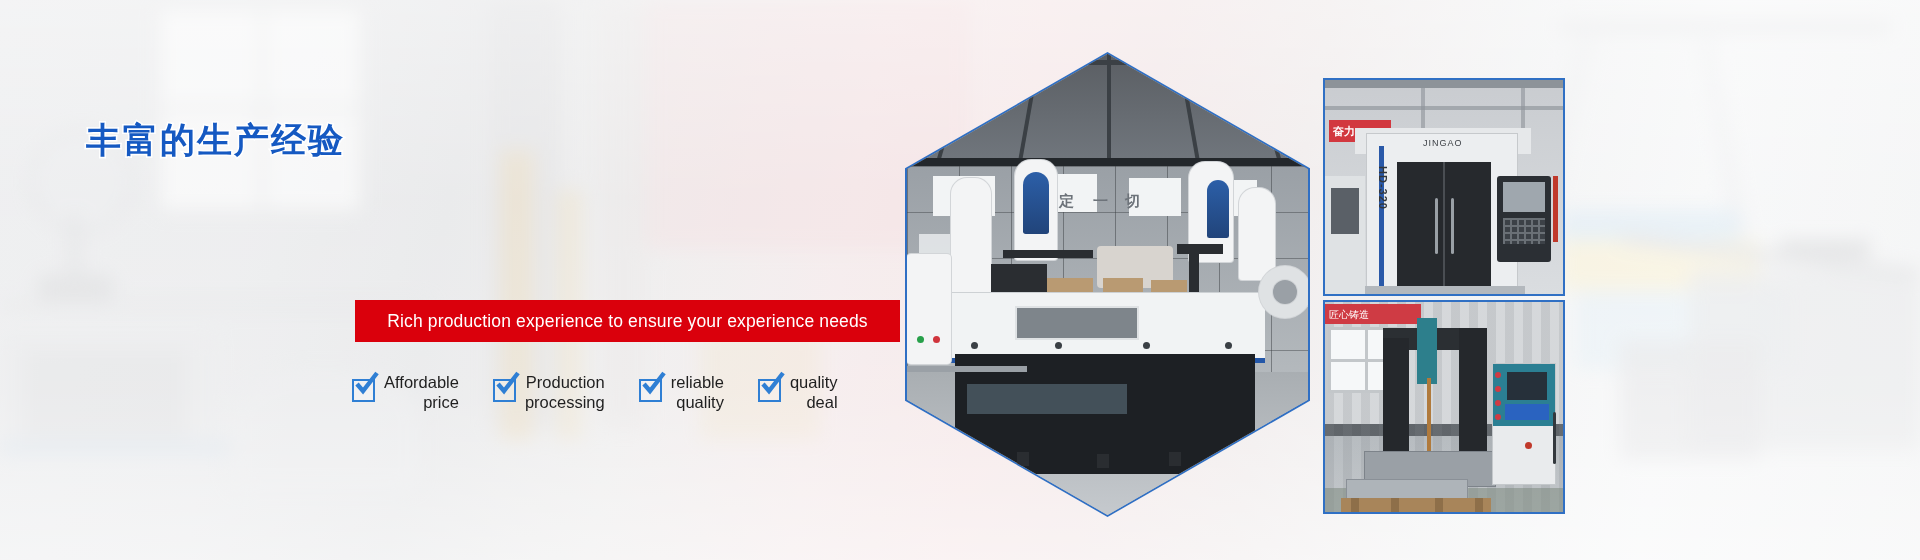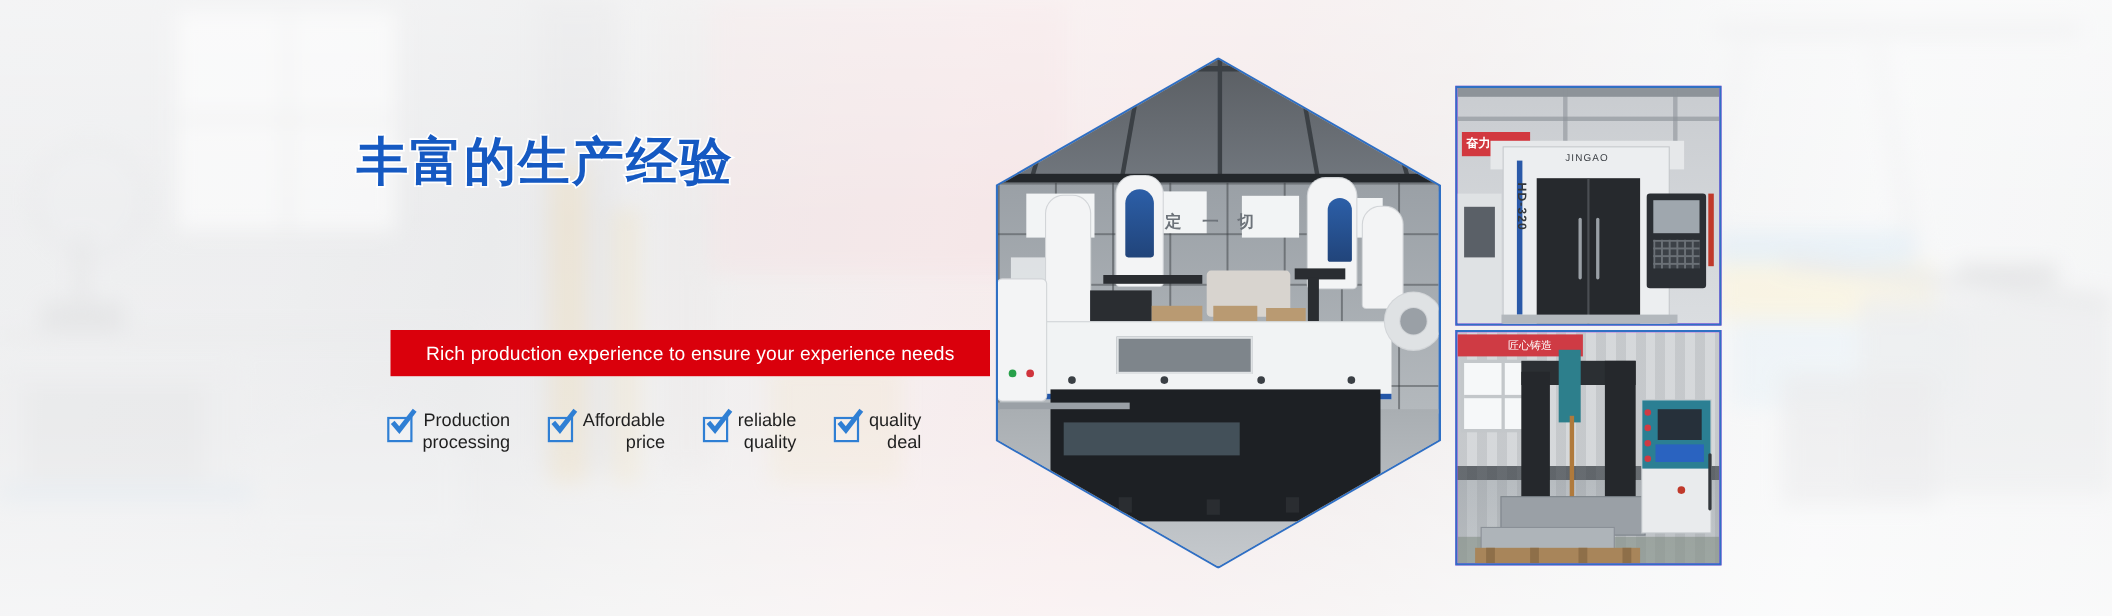--- a/index.html
+++ b/index.html
@@ -100,24 +100,24 @@
       rgba(255,255,255,.62) 100%);
   }
 
   
   .copy {
     position: absolute;
     left: 0; top: 118px;
     width: 905px;
   }
   .headline {
-    text-align: center;
+    text-align: left;
     font-family: "DejaVu Sans", "Liberation Sans", sans-serif;
     font-weight: bold;
-    font-size: 47px;
+    font-size: 35px;
     line-height: 1.26;
     letter-spacing: 2px;
     color: #1559c2;
     -webkit-text-stroke: 3px #ffffff;
     paint-order: stroke fill;
     text-shadow:
       0 0 2px rgba(255,255,255,.9),
       1px 1px 0 rgba(255,255,255,.8);
     margin: 0;
     padding: 0 0 0 30px;
@@ -246,21 +246,21 @@
   .t1-redstrip { position:absolute; left:228px; top:96px; width:5px; height:66px; background:#c0392b; }
   .t1-side { position:absolute; left:0; top:96px; width:40px; height:118px; background:#dfe2e4; }
   .t1-sideblk { position:absolute; left:6px; top:108px; width:28px; height:46px; background:#5a6067; }
   .t1-base { position:absolute; left:40px; top:206px; width:160px; height:10px; background:#b3b8bd; }
 
   
   .t2-wall { position:absolute; inset:0;
              background:linear-gradient(180deg,#dfe1e3 0%,#dfe1e3 58%,#4d5257 58%,#4d5257 64%,#b9bec2 64%,#c8cccf 100%);
              background-image:repeating-linear-gradient(to right, rgba(150,155,160,.35) 0 9px, rgba(175,180,185,.2) 9px 18px),
                               linear-gradient(180deg,#dfe1e3 0%,#dfe1e3 58%,#4d5257 58%,#4d5257 64%,#b9bec2 64%,#c8cccf 100%); }
-  .t2-banner { position:absolute; left:0; top:2px; width:72px; height:20px; background:#cf3b44;padding-left:42px; }
+  .t2-banner { position:absolute; left:0; top:2px; width:96px; height:20px; background:#cf3b44; }
   .t2-banner span { color:#fff; font-size:10px; line-height:20px; padding-left:4px; }
   .t2-window { position:absolute; left:6px; top:28px; width:68px; height:60px; background:#f6f8f9; box-shadow:0 0 0 3px #c3c7ca; }
   .t2-window::before{content:"";position:absolute;left:50%;top:0;width:3px;height:100%;background:#c3c7ca;}
   .t2-window::after{content:"";position:absolute;left:0;top:48%;width:100%;height:3px;background:#c3c7ca;}
   .t2-colL { position:absolute; left:58px; top:36px; width:26px; height:130px; background:#25282c; }
   .t2-colR { position:absolute; left:134px; top:26px; width:28px; height:140px; background:#25282c; }
   .t2-cross { position:absolute; left:58px; top:26px; width:104px; height:22px; background:#2b2f33; }
   .t2-teal { position:absolute; left:92px; top:16px; width:20px; height:66px; background:#2d7f8c; }
   .t2-rod { position:absolute; left:102px; top:76px; width:4px; height:86px; background:#b07a3c; }
   .t2-tableA { position:absolute; left:40px; top:150px; width:130px; height:34px; background:#9aa0a6; box-shadow:0 0 0 1px #7d838a; }
@@ -323,32 +323,32 @@
   </div>
 
   <div class="features">
 
     <div class="feature">
       <span class="cbox">
         <svg viewBox="0 0 27 27">
             <path d="M4 14 L10 21 L24 3" fill="none" stroke="#2f7fd4" stroke-width="4.4" stroke-linecap="butt" stroke-linejoin="miter"></path>
           </svg>
       </span>
-      <span class="feature-label">Production
-processing</span>
+      <span class="feature-label">Affordable
+price</span>
     </div>
 
     <div class="feature">
       <span class="cbox">
         <svg viewBox="0 0 27 27">
             <path d="M4 14 L10 21 L24 3" fill="none" stroke="#2f7fd4" stroke-width="4.4" stroke-linecap="butt" stroke-linejoin="miter"></path>
           </svg>
       </span>
-      <span class="feature-label">Affordable
-price</span>
+      <span class="feature-label">Production
+processing</span>
     </div>
 
     <div class="feature">
       <span class="cbox">
         <svg viewBox="0 0 27 27">
             <path d="M4 14 L10 21 L24 3" fill="none" stroke="#2f7fd4" stroke-width="4.4" stroke-linecap="butt" stroke-linejoin="miter"></path>
           </svg>
       </span>
       <span class="feature-label">reliable
 quality</span>

